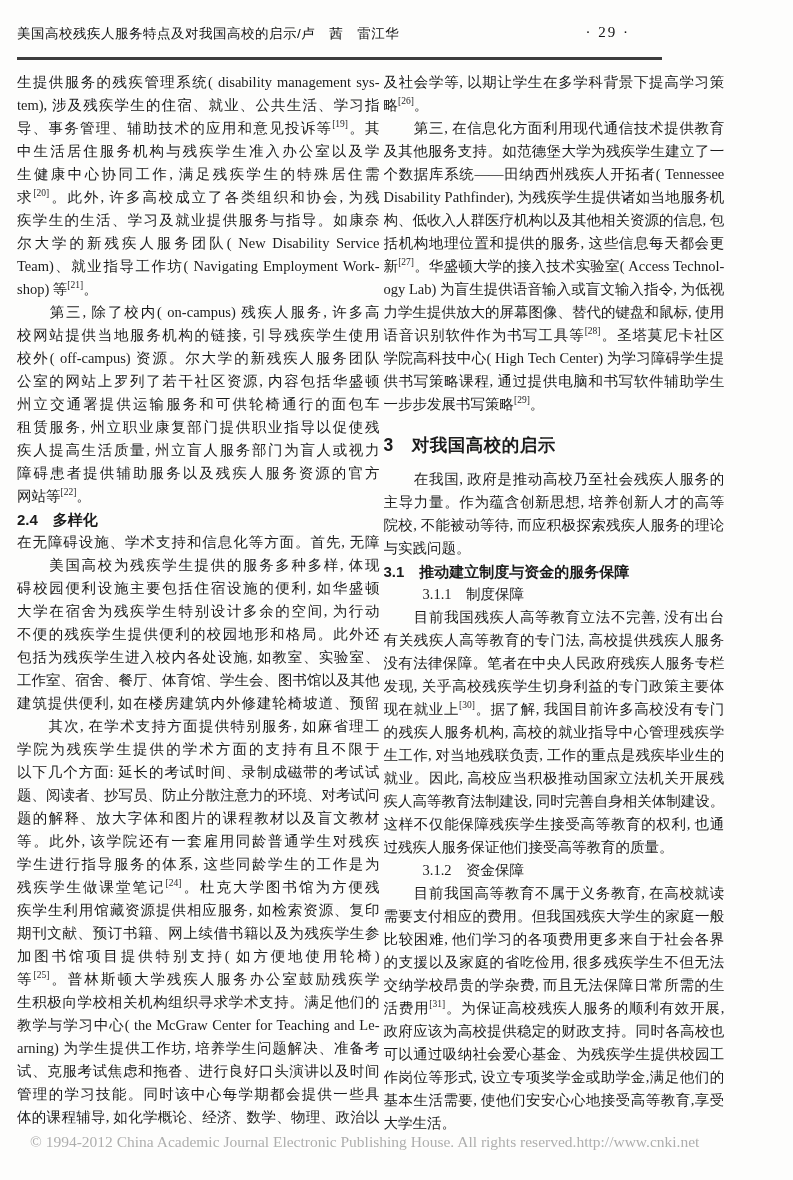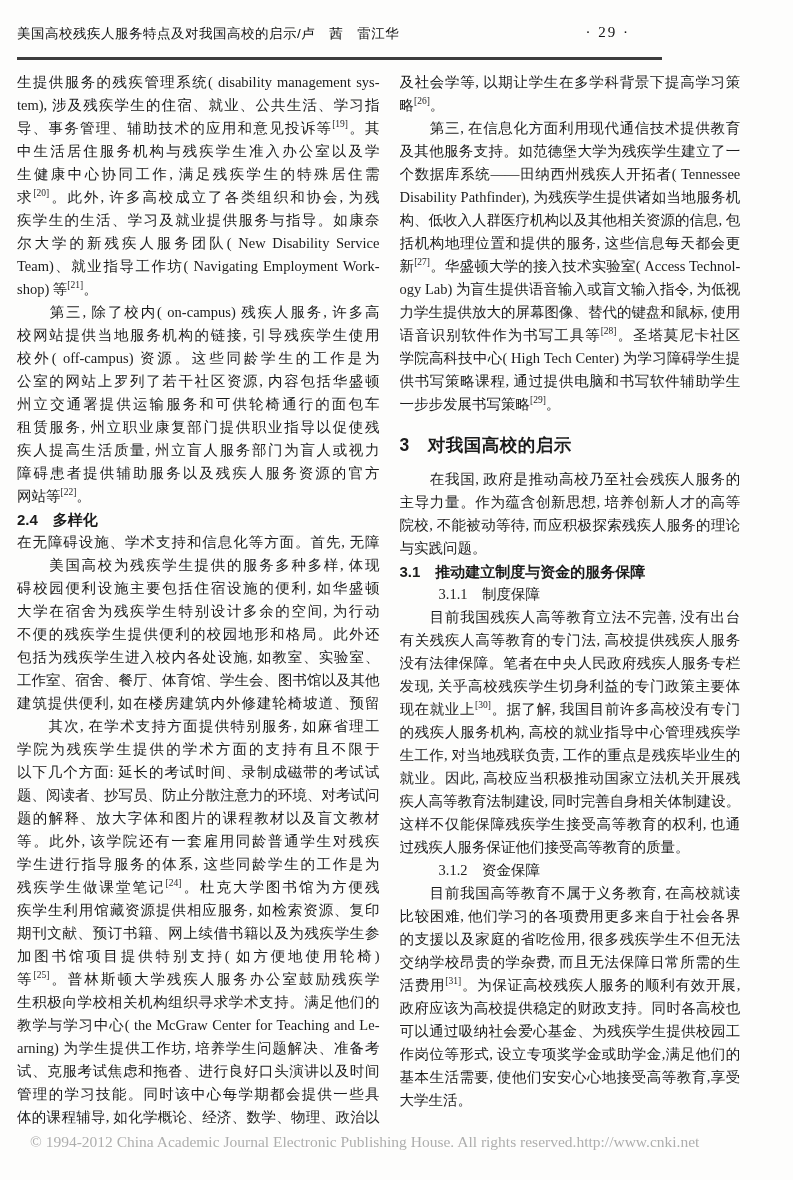--- a/index.html
+++ b/index.html
@@ -19,21 +19,21 @@
     font-family:"Liberation Sans","DejaVu Sans",sans-serif;
     font-size:13.5px;letter-spacing:.5px;color:#111;
   }
   .page-number{
     position:absolute;right:32px;top:24px;
     font-size:15px;color:#111;letter-spacing:2px;
   }
   .header-rule{height:2.5px;background:#3d3d3d;margin-top:5px;}
 
   
-  .columns{display:flex;gap:20px;margin-top:11px;}
+  .columns{display:flex;gap:4px;margin-top:11px;}
   .col{width:366px;}
   .line{
     font-size:14.5px;
     line-height:23px;
     height:23px;
     white-space:nowrap;
     overflow:hidden;
     text-align:justify;
     text-align-last:justify;
   }
@@ -90,21 +90,21 @@
           <div class="line">导、事务管理、辅助技术的应用和意见投诉等<sup>[19]</sup>。其</div>
           <div class="line">中生活居住服务机构与残疾学生准入办公室以及学</div>
           <div class="line">生健康中心协同工作, 满足残疾学生的特殊居住需</div>
           <div class="line">求<sup>[20]</sup>。此外, 许多高校成立了各类组织和协会, 为残</div>
           <div class="line">疾学生的生活、学习及就业提供服务与指导。如康奈</div>
           <div class="line">尔大学的新残疾人服务团队( New Disability Service</div>
           <div class="line">Team)、就业指导工作坊( Navigating Employment Work-</div>
           <div class="line end">shop) 等<sup>[21]</sup>。</div>
           <div class="line">　　第三, 除了校内( on-campus) 残疾人服务, 许多高</div>
           <div class="line">校网站提供当地服务机构的链接, 引导残疾学生使用</div>
-          <div class="line">校外( off-campus) 资源。这些同龄学生的工作是为</div>
+          <div class="line">校外( off-campus) 资源。尔大学的新残疾人服务团队</div>
           <div class="line">公室的网站上罗列了若干社区资源, 内容包括华盛顿</div>
           <div class="line">州立交通署提供运输服务和可供轮椅通行的面包车</div>
           <div class="line">租赁服务, 州立职业康复部门提供职业指导以促使残</div>
           <div class="line">疾人提高生活质量, 州立盲人服务部门为盲人或视力</div>
           <div class="line">障碍患者提供辅助服务以及残疾人服务资源的官方</div>
           <div class="line end">网站等<sup>[22]</sup>。</div>
           <div class="line h2">2.4　多样化</div>
           <div class="line">在无障碍设施、学术支持和信息化等方面。首先, 无障</div>
           <div class="line">　　美国高校为残疾学生提供的服务多种多样, 体现</div>
           <div class="line">碍校园便利设施主要包括住宿设施的便利, 如华盛顿</div>
@@ -161,20 +161,21 @@
           <div class="line">发现, 关乎高校残疾学生切身利益的专门政策主要体</div>
           <div class="line">现在就业上<sup>[30]</sup>。据了解, 我国目前许多高校没有专门</div>
           <div class="line">的残疾人服务机构, 高校的就业指导中心管理残疾学</div>
           <div class="line">生工作, 对当地残联负责, 工作的重点是残疾毕业生的</div>
           <div class="line">就业。因此, 高校应当积极推动国家立法机关开展残</div>
           <div class="line">疾人高等教育法制建设, 同时完善自身相关体制建设。</div>
           <div class="line">这样不仅能保障残疾学生接受高等教育的权利, 也通</div>
           <div class="line end">过残疾人服务保证他们接受高等教育的质量。</div>
           <div class="line h3">3.1.2　资金保障</div>
           <div class="line">　　目前我国高等教育不属于义务教育, 在高校就读</div>
+          <div class="line">需要支付相应的费用。但我国残疾大学生的家庭一般</div>
           <div class="line">比较困难, 他们学习的各项费用更多来自于社会各界</div>
           <div class="line">的支援以及家庭的省吃俭用, 很多残疾学生不但无法</div>
           <div class="line">交纳学校昂贵的学杂费, 而且无法保障日常所需的生</div>
           <div class="line">活费用<sup>[31]</sup>。为保证高校残疾人服务的顺利有效开展,</div>
           <div class="line">政府应该为高校提供稳定的财政支持。同时各高校也</div>
           <div class="line">可以通过吸纳社会爱心基金、为残疾学生提供校园工</div>
           <div class="line">作岗位等形式, 设立专项奖学金或助学金,满足他们的</div>
           <div class="line">基本生活需要, 使他们安安心心地接受高等教育,享受</div>
           <div class="line end">大学生活。</div>
         </div>

